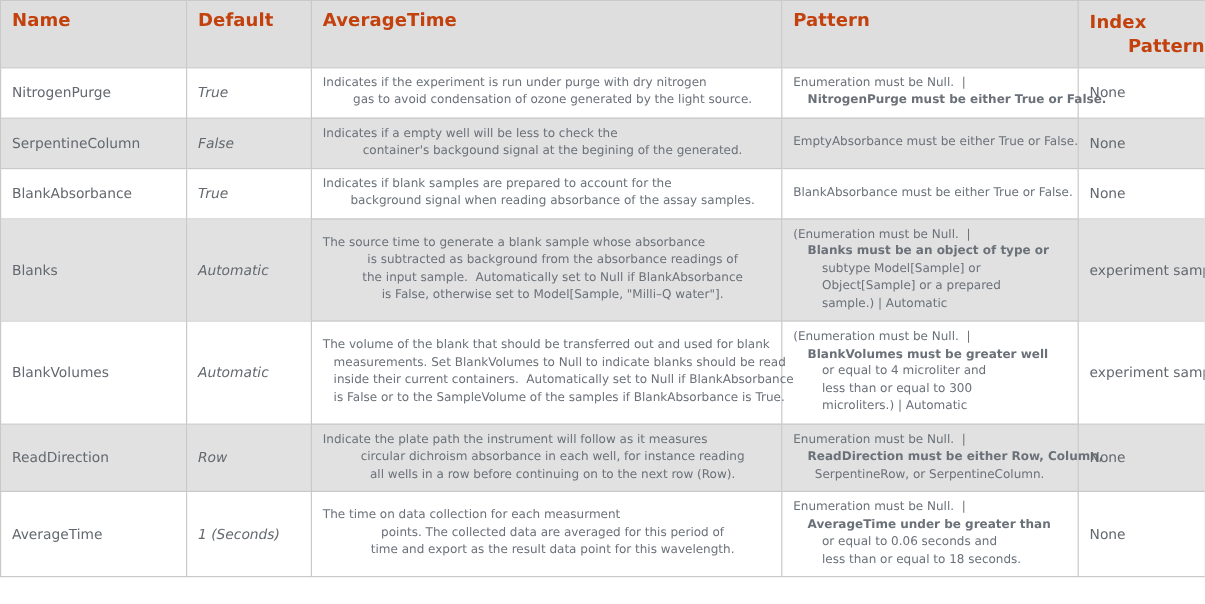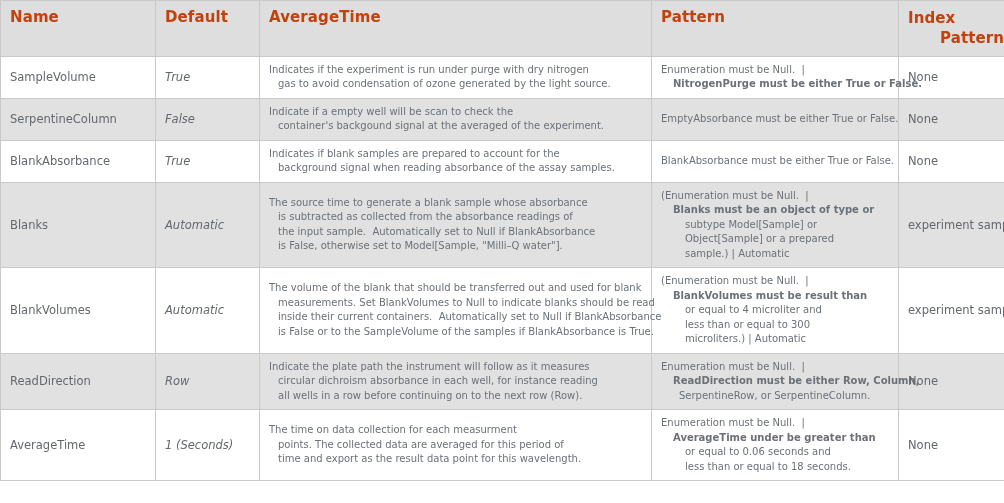--- a/index.html
+++ b/index.html
@@ -73,21 +73,21 @@
     line-height: 1.45;
   }
   .cell-desc { padding-left: 10px; }
   .cell-pattern { padding-left: 6px; }
 
   .ln {
     display: block;
     white-space: pre;
   }
   
-  .cell-desc .ln + .ln { padding-left: 9px; }
+  .cell-desc .ln + .ln { padding-left: 9px; text-align: center; }
 
   
   .cell-pattern .i0 { padding-left: 0; }
   .cell-pattern .i1 { padding-left: 12px; font-weight: bold; }
   .cell-pattern .i2 { padding-left: 24px; }
   .cell-pattern .i3 { padding-left: 18px; }
 </style>
 </head>
 <body>
 
@@ -106,38 +106,38 @@
       <th>AverageTime</th>
       <th>Pattern</th>
       <th class="hdr-index">
         <span class="hdr-l1">Index</span>
         <span class="hdr-l2">Pattern</span>
       </th>
     </tr>
   </thead>
   <tbody id="table-body">
       <tr class="odd">
-        <td class="cell-name">SampleVolume</td>
+        <td class="cell-name">NitrogenPurge</td>
         <td class="cell-default">True</td>
         <td class="cell-desc">
           <span class="ln">Indicates if the experiment is run under purge with dry nitrogen</span>
           <span class="ln">gas to avoid condensation of ozone generated by the light source.</span>
         </td>
         <td class="cell-pattern">
           <span class="ln i0">Enumeration must be Null.  |</span>
           <span class="ln i1">NitrogenPurge must be either True or False.</span>
         </td>
         <td class="cell-index">None</td>
       </tr>
       <tr class="even">
         <td class="cell-name">SerpentineColumn</td>
         <td class="cell-default">False</td>
         <td class="cell-desc">
-          <span class="ln">Indicate if a empty well will be scan to check the</span>
-          <span class="ln">container's backgound signal at the averaged of the experiment.</span>
+          <span class="ln">Indicates if a empty well will be less to check the</span>
+          <span class="ln">container's backgound signal at the begining of the generated.</span>
         </td>
         <td class="cell-pattern">
           <span class="ln i0">EmptyAbsorbance must be either True or False.</span>
         </td>
         <td class="cell-index">None</td>
       </tr>
       <tr class="odd">
         <td class="cell-name">BlankAbsorbance</td>
         <td class="cell-default">True</td>
         <td class="cell-desc">
@@ -147,21 +147,21 @@
         <td class="cell-pattern">
           <span class="ln i0">BlankAbsorbance must be either True or False.</span>
         </td>
         <td class="cell-index">None</td>
       </tr>
       <tr class="even">
         <td class="cell-name">Blanks</td>
         <td class="cell-default">Automatic</td>
         <td class="cell-desc">
           <span class="ln">The source time to generate a blank sample whose absorbance</span>
-          <span class="ln">is subtracted as collected from the absorbance readings of</span>
+          <span class="ln">is subtracted as background from the absorbance readings of</span>
           <span class="ln">the input sample.  Automatically set to Null if BlankAbsorbance</span>
           <span class="ln">is False, otherwise set to Model[Sample, "Milli–Q water"].</span>
         </td>
         <td class="cell-pattern">
           <span class="ln i0">(Enumeration must be Null.  |</span>
           <span class="ln i1">Blanks must be an object of type or</span>
           <span class="ln i2">subtype Model[Sample] or</span>
           <span class="ln i2">Object[Sample] or a prepared</span>
           <span class="ln i2">sample.) | Automatic</span>
         </td>
@@ -171,21 +171,21 @@
         <td class="cell-name">BlankVolumes</td>
         <td class="cell-default">Automatic</td>
         <td class="cell-desc">
           <span class="ln">The volume of the blank that should be transferred out and used for blank</span>
           <span class="ln">measurements. Set BlankVolumes to Null to indicate blanks should be read</span>
           <span class="ln">inside their current containers.  Automatically set to Null if BlankAbsorbance</span>
           <span class="ln">is False or to the SampleVolume of the samples if BlankAbsorbance is True.</span>
         </td>
         <td class="cell-pattern">
           <span class="ln i0">(Enumeration must be Null.  |</span>
-          <span class="ln i1">BlankVolumes must be result than</span>
+          <span class="ln i1">BlankVolumes must be greater well</span>
           <span class="ln i2">or equal to 4 microliter and</span>
           <span class="ln i2">less than or equal to 300</span>
           <span class="ln i2">microliters.) | Automatic</span>
         </td>
         <td class="cell-index">experiment samples</td>
       </tr>
       <tr class="even">
         <td class="cell-name">ReadDirection</td>
         <td class="cell-default">Row</td>
         <td class="cell-desc">

